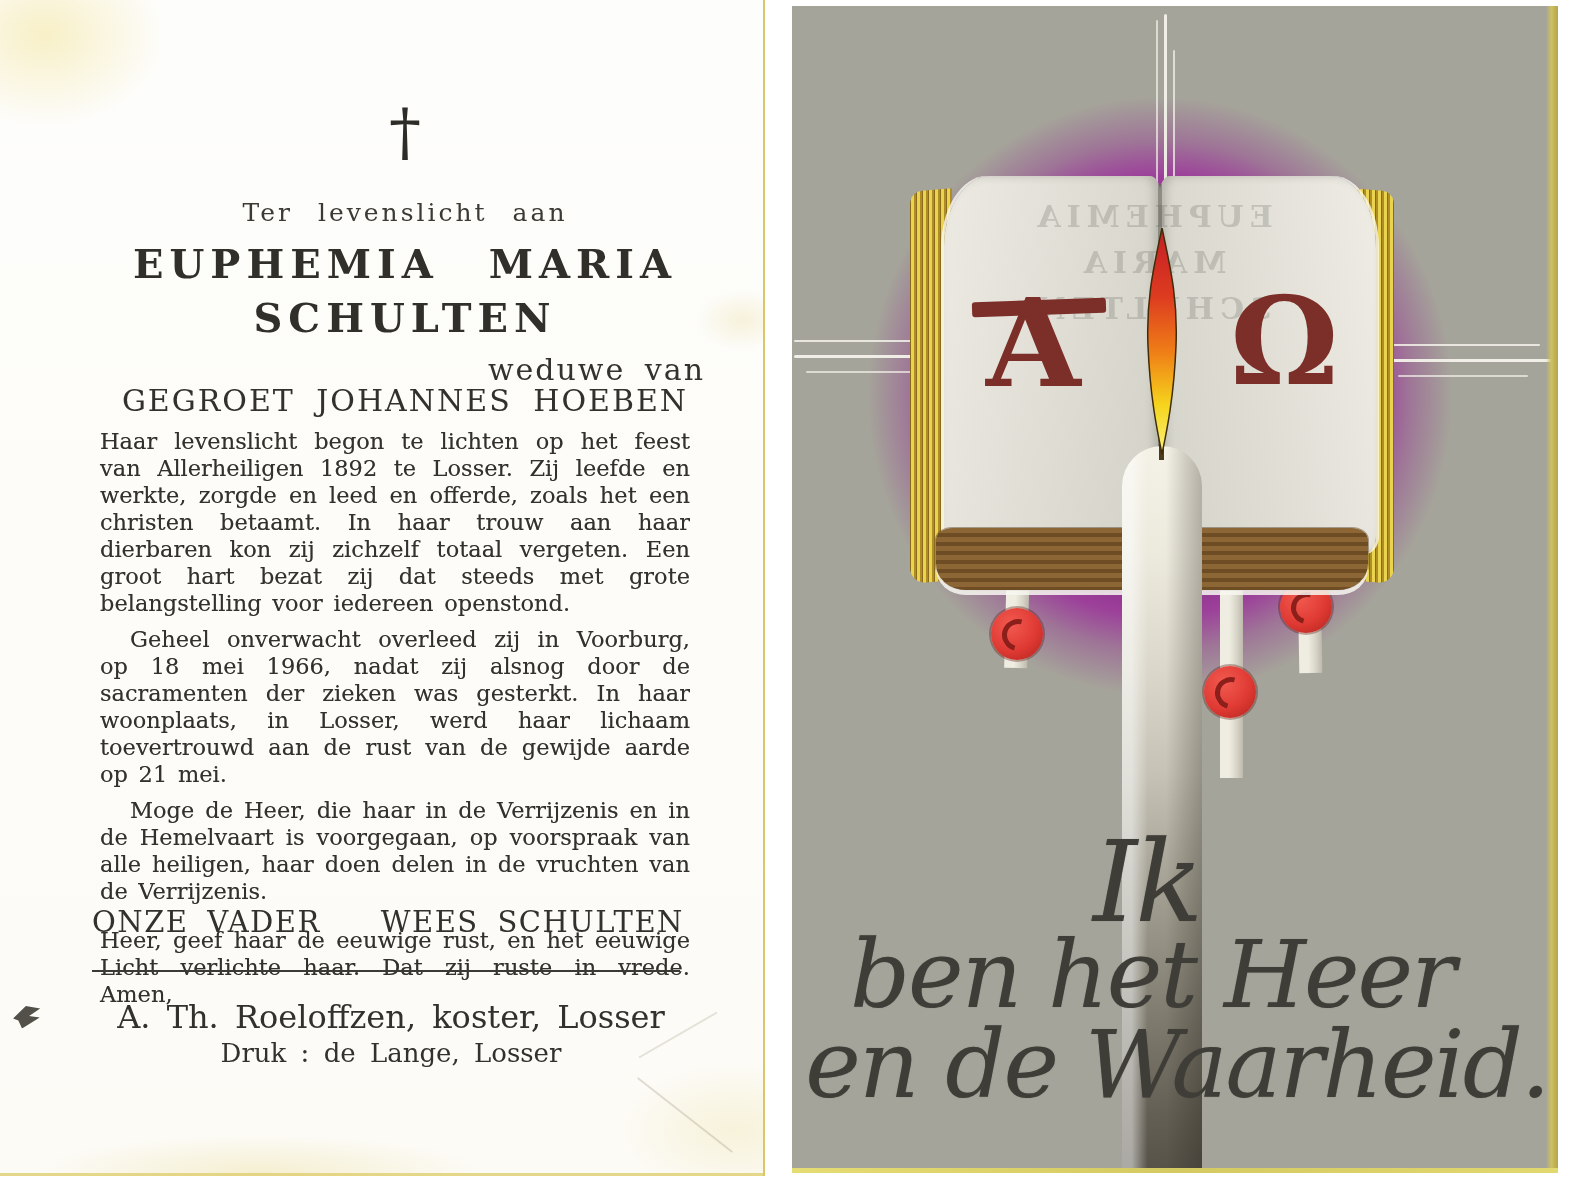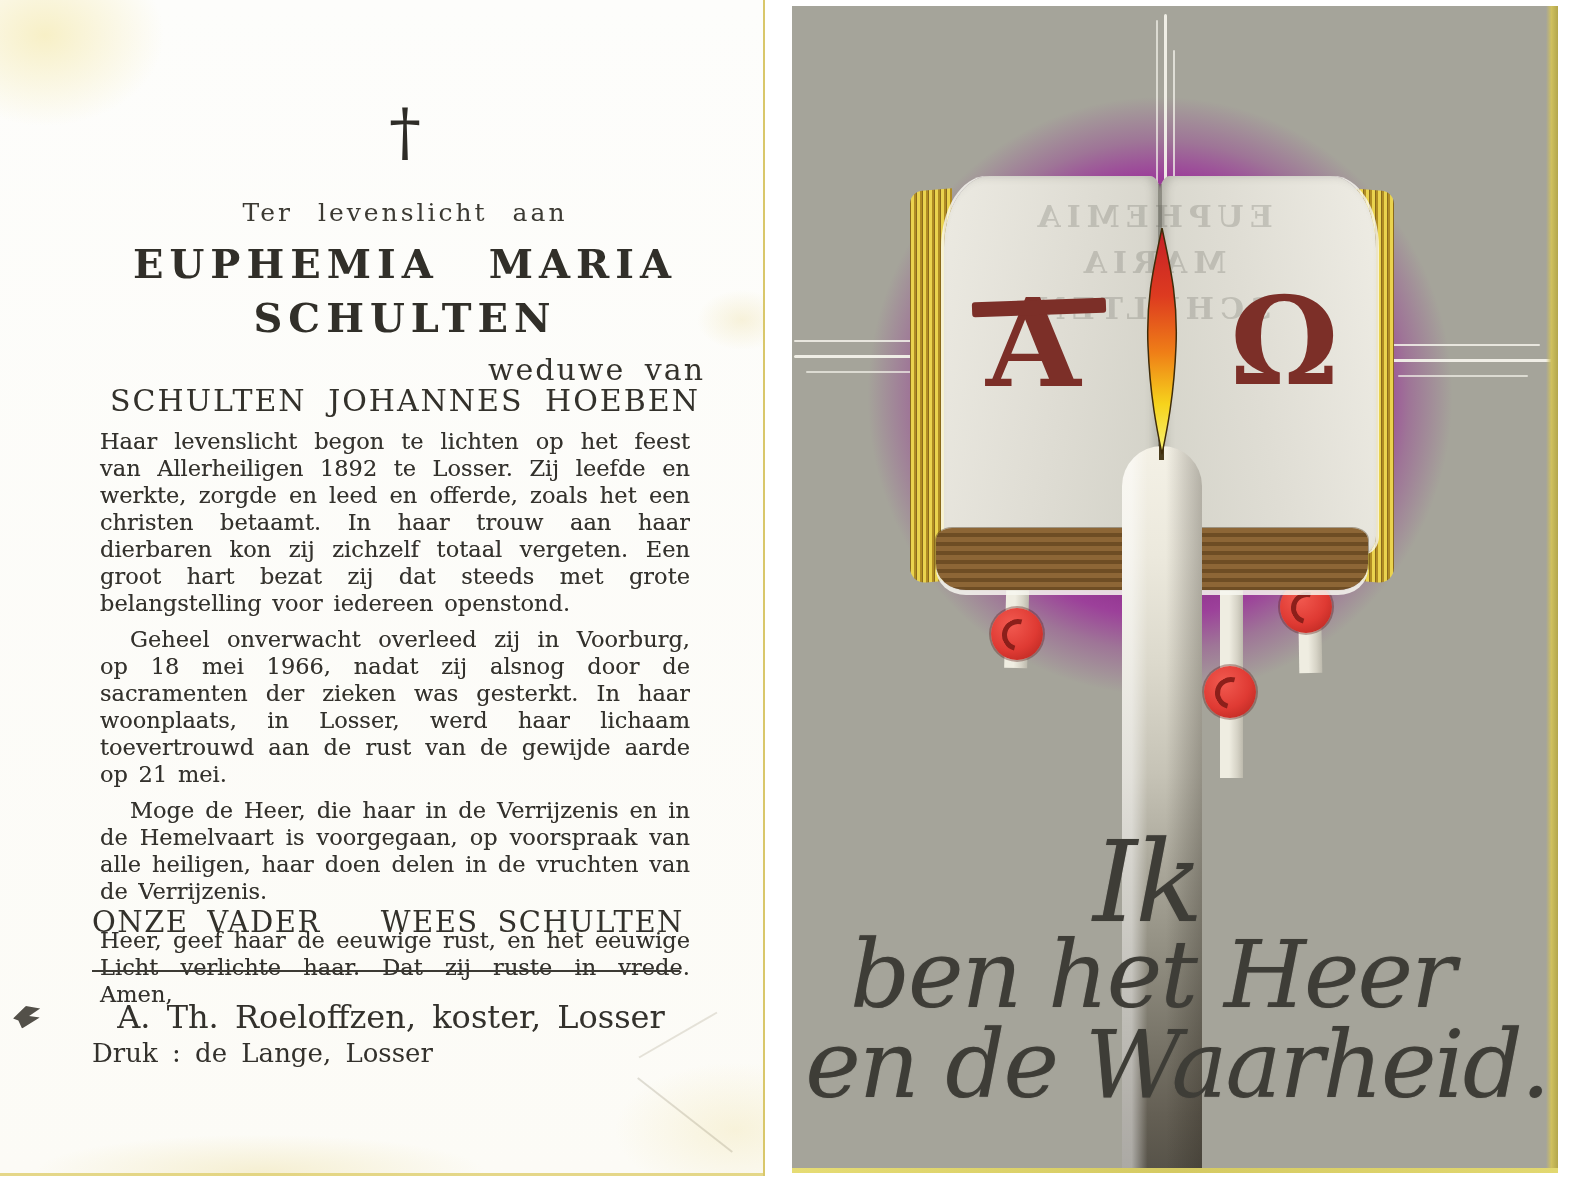--- a/index.html
+++ b/index.html
@@ -34,21 +34,21 @@
             text-align:justify;word-spacing:3.5px;color:#33312c;
             text-shadow:0 0 .5px rgba(52,49,44,.45);}
   .bodytext p{margin:0 0 9px 8px;}
   .bodytext p.indent{text-indent:30px;}
   .bodytext p.gap{margin-top:22px;}
   .prayers{left:92px;top:905px;width:592px;display:flex;justify-content:space-between;
            font-size:29px;letter-spacing:1.5px;word-spacing:8px;color:#33312b;}
   .rule{left:92px;top:970px;width:588px;height:2px;background:#3c3a34;}
   .footer1{left:92px;top:998px;width:598px;text-align:center;font-size:32px;
            word-spacing:6px;color:#33312c;}
-  .footer2{left:92px;top:1038px;width:598px;font-size:26px;
+  .footer2{left:92px;top:1038px;width:598px;text-align:center;font-size:26px;
            word-spacing:6px;color:#33312c;}
   .ink-mark{left:13px;top:1006px;width:28px;height:22px;background:#35312a;opacity:.85;
             clip-path:polygon(0 50%,50% 0,100% 18%,58% 46%,95% 58%,28% 100%,18% 62%);
             transform:rotate(-6deg);}
   .crease1{right:18px;bottom:60px;width:120px;height:2px;background:rgba(120,110,80,.22);
            transform:rotate(38deg);}
   .crease2{right:40px;bottom:140px;width:90px;height:2px;background:rgba(120,110,80,.18);
            transform:rotate(-30deg);}
 
   
@@ -141,21 +141,21 @@
 <body>
 
 <div class="scan">
 
   <section class="card-left">
     <div class="cl-abs cross">†</div>
     <div class="cl-abs memline">Ter levenslicht aan</div>
     <div class="cl-abs name1">EUPHEMIA MARIA</div>
     <div class="cl-abs name2">SCHULTEN</div>
     <div class="cl-abs relline">weduwe van</div>
-    <div class="cl-abs spouse">SCHULTEN JOHANNES HOEBEN</div>
+    <div class="cl-abs spouse">GEGROET JOHANNES HOEBEN</div>
 
     <div class="cl-abs bodytext">
       <p>Haar levenslicht begon te lichten op het feest van Allerheiligen 1892 te Losser. Zij leefde en werkte, zorgde en leed en offerde, zoals het een christen betaamt. In haar trouw aan haar dierbaren kon zij zichzelf totaal vergeten. Een groot hart bezat zij dat steeds met grote belangstelling voor iedereen openstond.</p>
       <p class="indent">Geheel onverwacht overleed zij in Voorburg, op 18 mei 1966, nadat zij alsnog door de sacramenten der zieken was gesterkt. In haar woonplaats, in Losser, werd haar lichaam toevertrouwd aan de rust van de gewijde aarde op 21 mei.</p>
       <p class="indent">Moge de Heer, die haar in de Verrijzenis en in de Hemelvaart is voorgegaan, op voorspraak van alle heiligen, haar doen delen in de vruchten van de Verrijzenis.</p>
       <p class="gap">Heer, geef haar de eeuwige rust, en het eeuwige Licht verlichte haar. Dat zij ruste in vrede. Amen,</p>
     </div>
 
     <div class="cl-abs prayers">
       <span>ONZE VADER</span>

